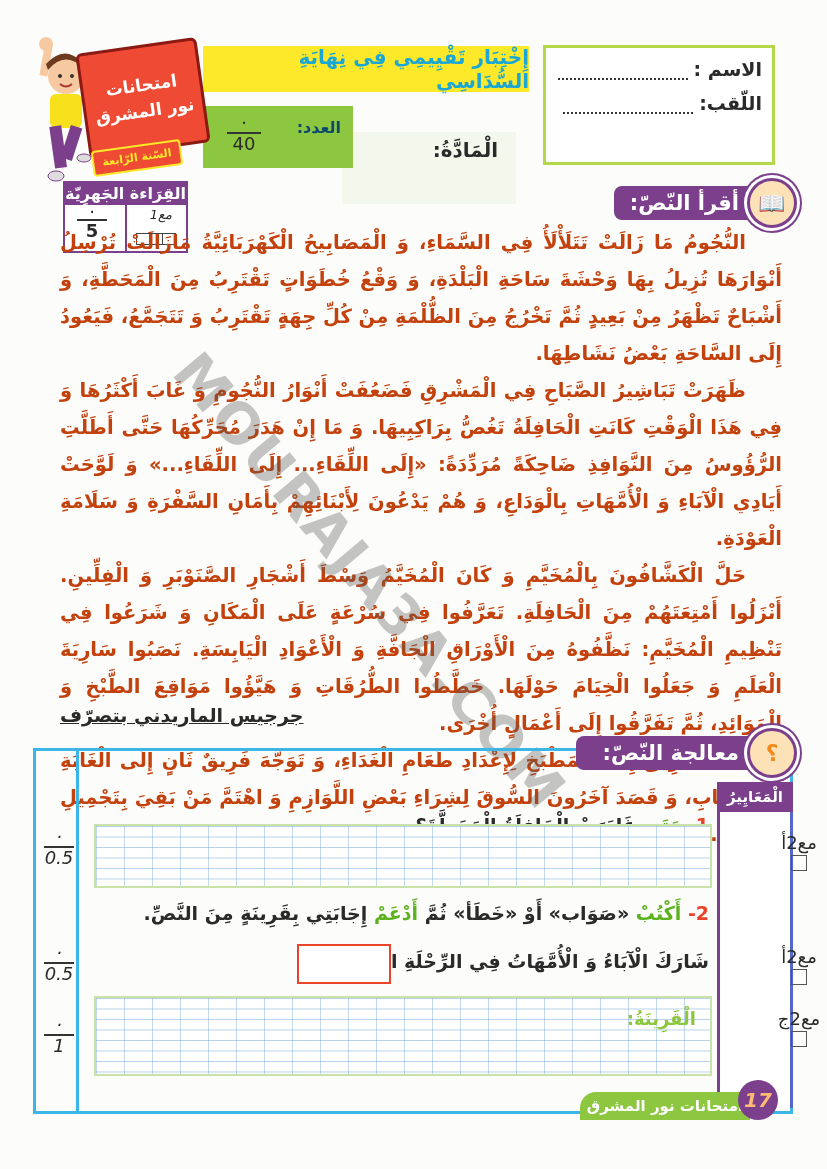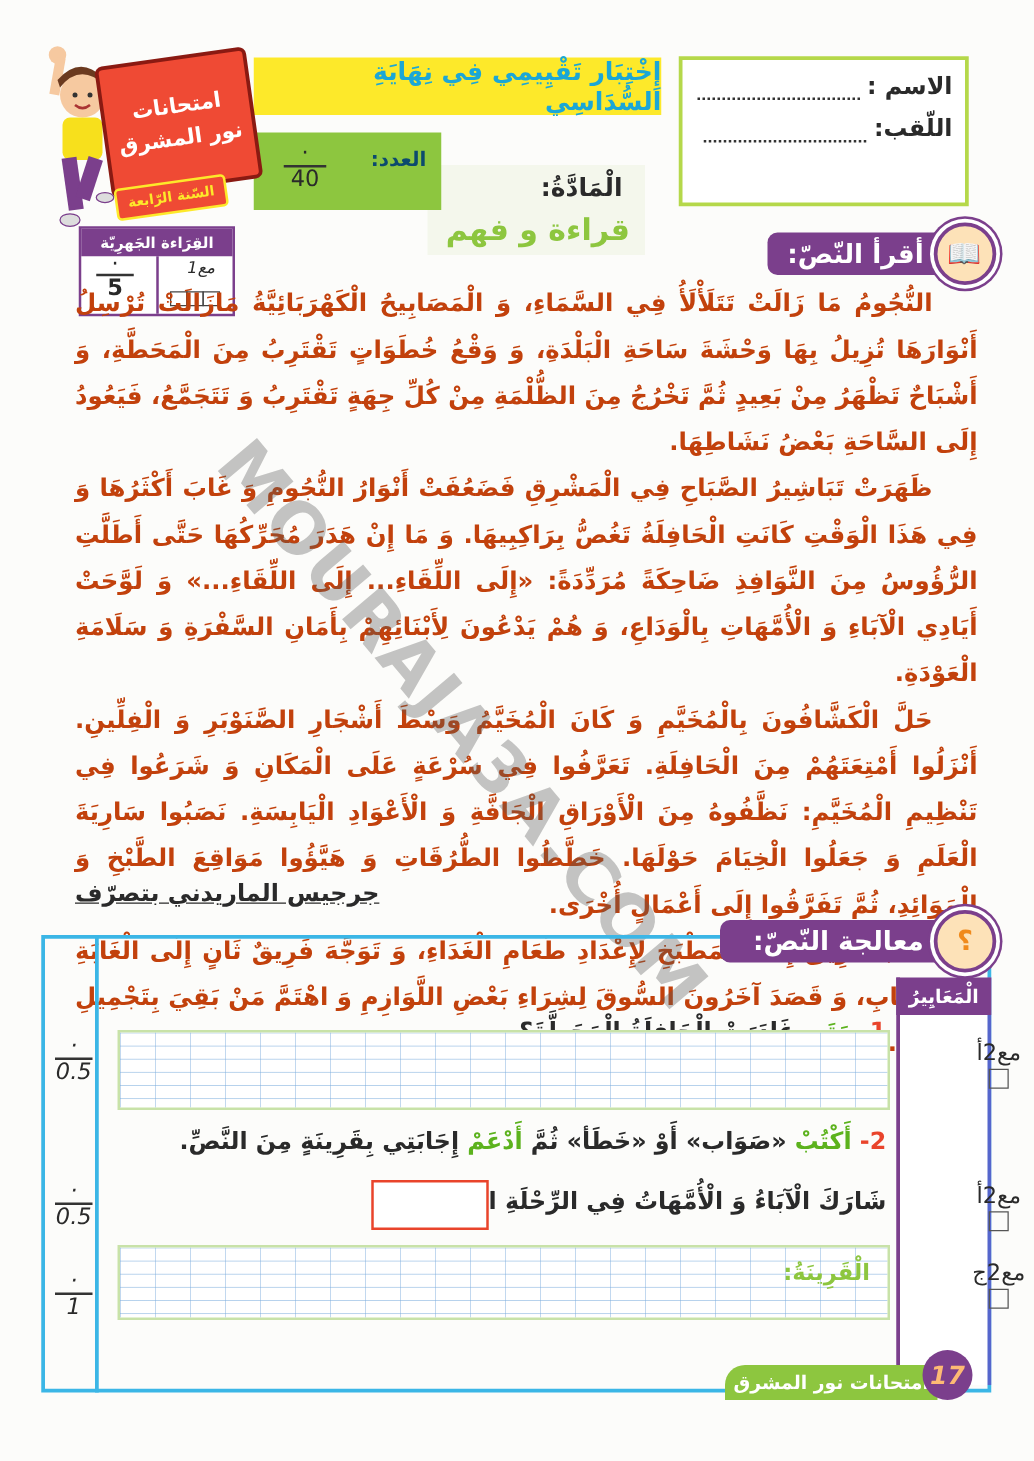--- a/index.html
+++ b/index.html
@@ -23,21 +23,21 @@
   .frac .bot{line-height:20px;}
   
   .logo-sign{left:82px;top:45px;width:116px;height:100px;background:#ef4a34;border:3px solid #8a1a12;border-radius:6px;transform:rotate(-8deg);display:flex;flex-direction:column;align-items:center;justify-content:center;color:#fff;font-weight:bold;font-size:17px;line-height:26px;direction:rtl;}
   .logo-plate{left:92px;top:145px;width:86px;height:22px;background:#ef4a34;border:2px solid #fde92a;border-radius:4px;transform:rotate(-8deg);color:#fde92a;font-size:11px;font-weight:bold;text-align:center;line-height:22px;direction:rtl;}
   .kid{left:34px;top:36px;width:60px;height:150px;}
   
   .sec-pill{background:#7b3f8c;color:#fff;font-weight:bold;font-size:21px;height:34px;line-height:34px;border-radius:8px 0 0 8px;padding:0 34px 0 16px;direction:rtl;}
   .sec-icon{width:44px;height:44px;border-radius:50%;background:#fde2b8;border:3px solid #7b3f8c;box-shadow:0 0 0 3px #fff,0 0 0 5px #7b3f8c;display:flex;align-items:center;justify-content:center;font-size:22px;}
   
   .read-tbl{left:63px;top:181px;width:125px;height:72px;border:2px solid #7b3f8c;box-sizing:border-box;background:#fff;}
-  .read-tbl .hd{height:22px;background:#7b3f8c;color:#fff;font-size:12px;font-weight:bold;text-align:center;line-height:22px;direction:rtl;}
+  .read-tbl .hd{height:22px;background:#7b3f8c;color:#fff;font-size:16px;font-weight:bold;text-align:center;line-height:22px;direction:rtl;}
   .read-tbl .cells{display:flex;height:46px;}
   .read-tbl .c{flex:1;position:relative;border-left:2px solid #7b3f8c;}
   .read-tbl .c:first-child{border-left:none;}
   .mini-boxes{position:absolute;left:10px;bottom:6px;display:flex;}
   .mini-boxes span{width:12px;height:10px;border:1px solid #444;margin-left:-1px;}
   
   .passage{left:60px;top:224px;width:722px;direction:rtl;text-align:justify;font-weight:bold;font-size:19.5px;line-height:37px;color:#c2410c;}
   .passage p{margin:0;text-indent:36px;}
   .passage p.first{padding-right:0;}
   .author{left:60px;top:704px;font-weight:bold;font-size:19px;direction:rtl;text-decoration:underline;}
@@ -72,21 +72,20 @@
     <span class="dots"></span>
   </div>
 </div>
 
 <div class="abs title-band">
   <span>إِخْتِبَار تَقْيِيمِي فِي نِهَايَةِ السُّدَاسِي</span>
 </div>
 
 <div class="abs subject-area">
   <div class="subject-label">الْمَادَّةُ:</div>
-  <div class="subject-value subject-val">قراءة و فهم</div>
 </div>
 
 <div class="abs score-box">
   <div class="lab">العدد:</div>
   <div class="frac" style="left:24px;top:8px;width:34px;">
     <div class="top">·</div>
     <div class="bar"></div>
     <div class="bot">40</div>
   </div>
 </div>
@@ -195,18 +194,18 @@
 <div class="abs q" style="right:118px;top:902px;">
   <span class="qn">2-</span>
   <span class="green">أَكْتُبْ</span>
   <span>«صَوَاب» أَوْ «خَطَأ» ثُمَّ</span>
   <span class="green">أَدْعَمْ</span>
   <span>إِجَابَتِي بِقَرِينَةٍ مِنَ النَّصِّ.</span>
 </div>
 <div class="abs q" style="right:118px;top:950px;">شَارَكَ الْآبَاءُ وَ الْأُمَّهَاتُ فِي الرِّحْلَةِ الْكَشْفِيَّةِ.</div>
 <div class="abs answer-box"></div>
 
-<div class="abs grid" style="left:94px;top:996px;width:618px;height:60px;">
+<div class="abs grid" style="left:94px;top:996px;width:618px;height:80px;">
   <span style="position:absolute;right:14px;top:10px;color:#8dc63f;font-weight:bold;font-size:18px;direction:rtl;">الْقَرِينَةُ:</span>
 </div>
 
 <div class="abs footer-band">امتحانات نور المشرق</div>
 <div class="abs page-num">17</div>
 
 </body></html>

